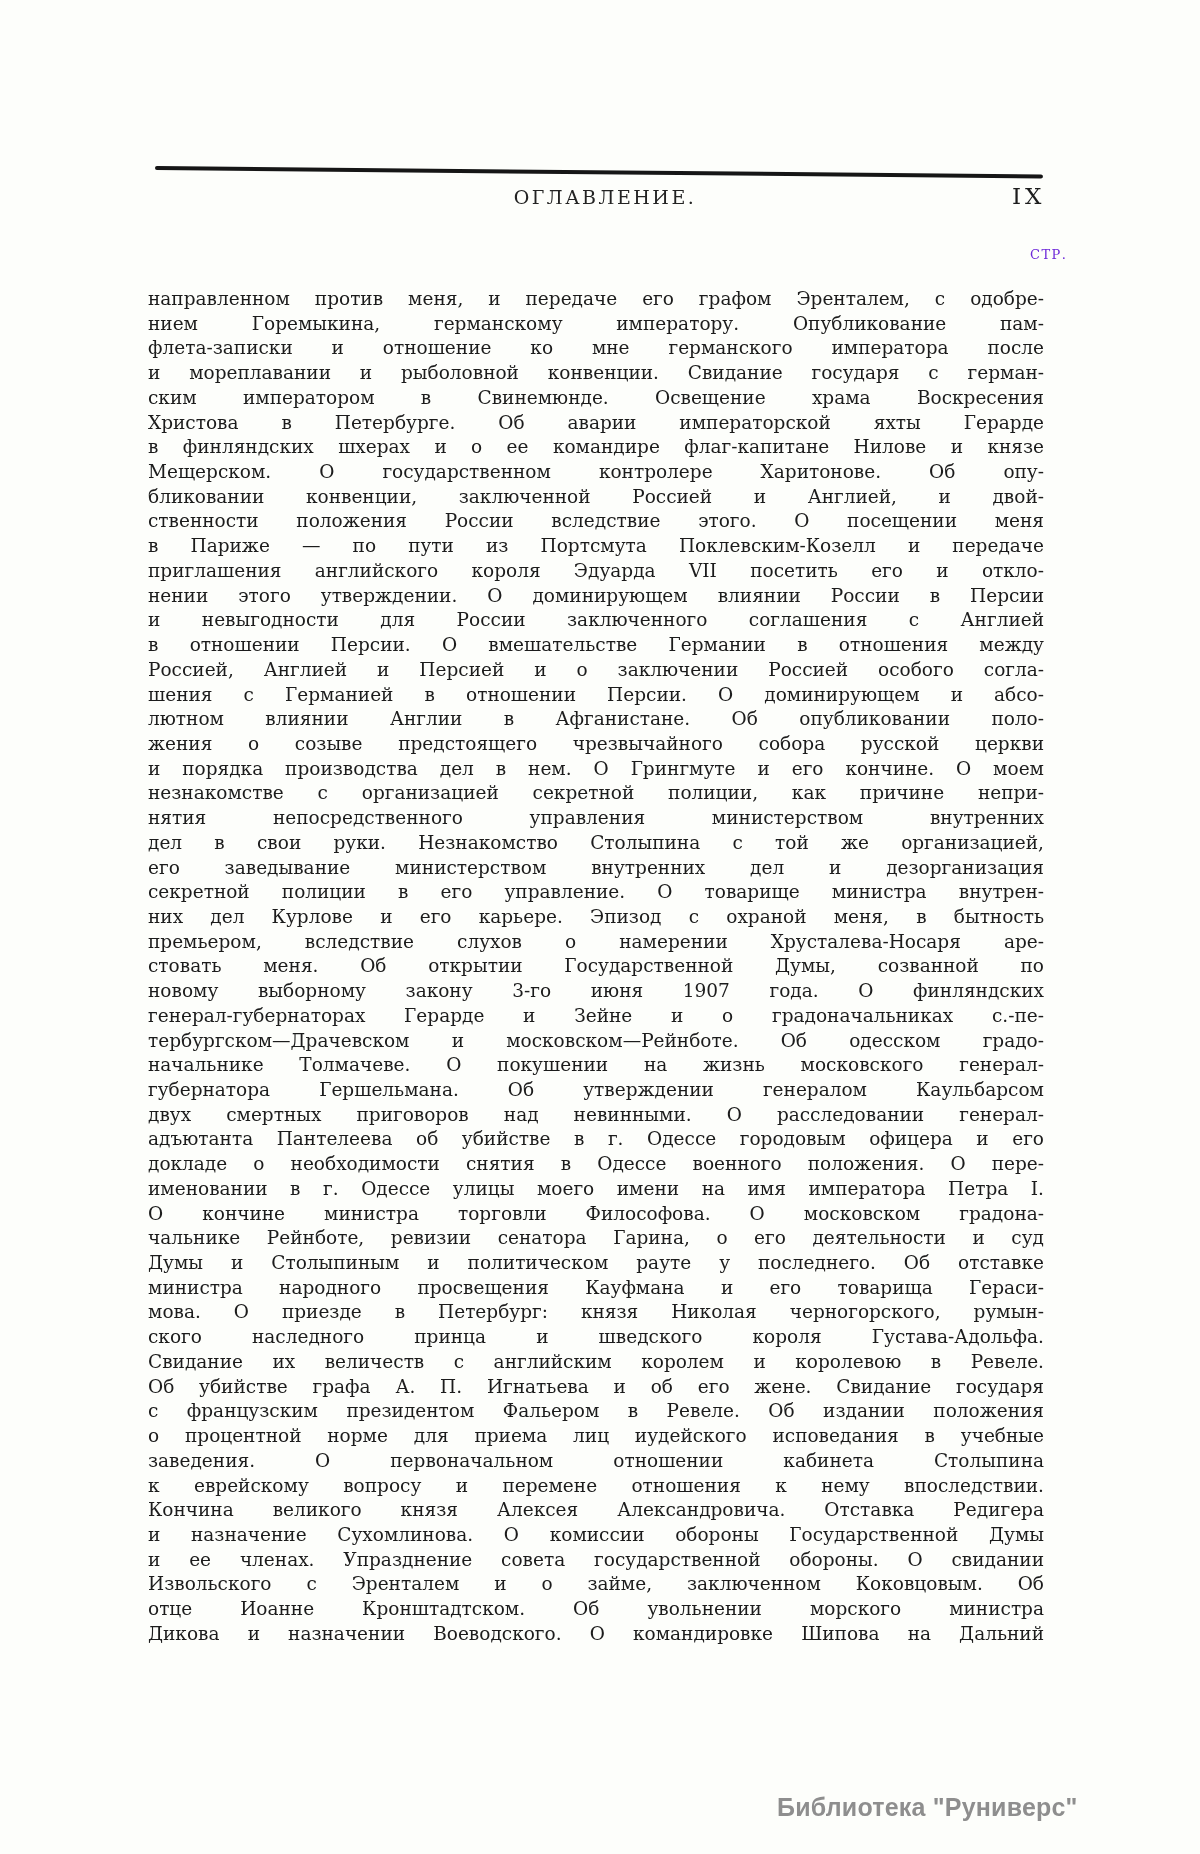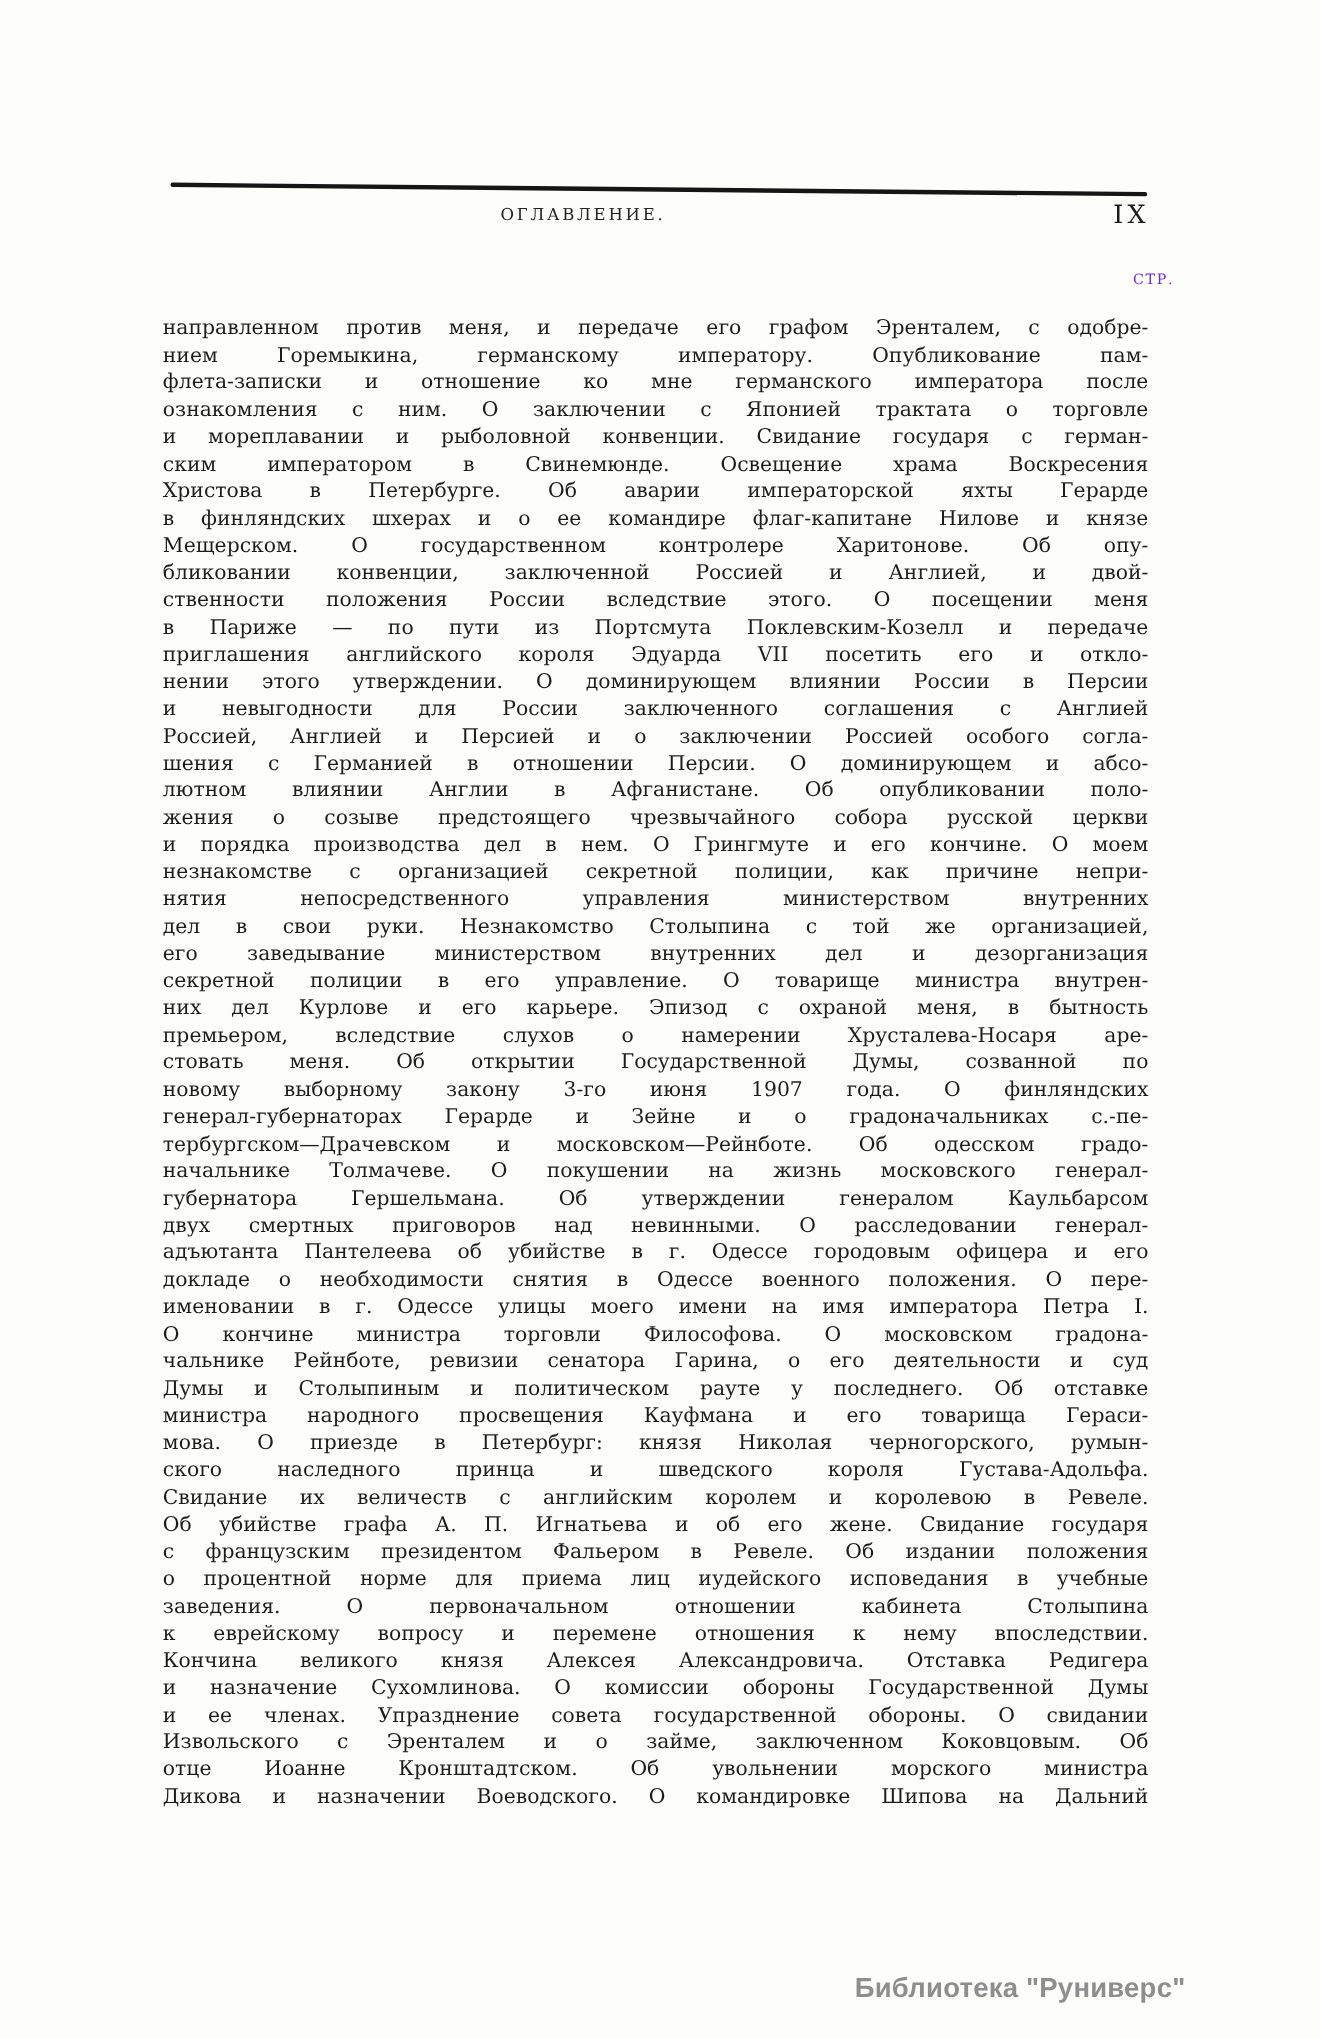--- a/index.html
+++ b/index.html
@@ -27,21 +27,22 @@
     background: #161616;
     transform: rotate(0.55deg);
     transform-origin: left center;
     border-radius: 2px;
   }
   .toc-title {
     position: absolute;
     left: 455px;
     top: 186px;
     width: 300px;
-    font-size: 15px;
+    text-align: center;
+    font-size: 19px;
     letter-spacing: 2.5px;
     color: #232323;
   }
   .page-number {
     position: absolute;
     left: 1012px;
     top: 183px;
     font-size: 23px;
     letter-spacing: 4px;
     color: #1d1d1d;
@@ -90,32 +91,32 @@
   <div class="toc-title">ОГЛАВЛЕНИЕ.</div>
 
   <div class="page-number">IX</div>
 
   <div class="column-label">СТР.</div>
 
   <div class="toc-text">
       <div class="line">направленном против меня, и передаче его графом Эренталем, с одобре-</div>
       <div class="line">нием Горемыкина, германскому императору. Опубликование пам-</div>
       <div class="line">флета-записки и отношение ко мне германского императора после</div>
-      <div class="line">ознакомления с ним. О заключении с Японией трактата о торговле</div>
       <div class="line">и мореплавании и рыболовной конвенции. Свидание государя с герман-</div>
       <div class="line">ским императором в Свинемюнде. Освещение храма Воскресения</div>
       <div class="line">Христова в Петербурге. Об аварии императорской яхты Герарде</div>
       <div class="line">в финляндских шхерах и о ее командире флаг-капитане Нилове и князе</div>
       <div class="line">Мещерском. О государственном контролере Харитонове. Об опу-</div>
       <div class="line">бликовании конвенции, заключенной Россией и Англией, и двой-</div>
       <div class="line">ственности положения России вследствие этого. О посещении меня</div>
       <div class="line">в Париже — по пути из Портсмута Поклевским-Козелл и передаче</div>
       <div class="line">приглашения английского короля Эдуарда VII посетить его и откло-</div>
       <div class="line">нении этого утверждении. О доминирующем влиянии России в Персии</div>
       <div class="line">и невыгодности для России заключенного соглашения с Англией</div>
+      <div class="line">в отношении Персии. О вмешательстве Германии в отношения между</div>
       <div class="line">Россией, Англией и Персией и о заключении Россией особого согла-</div>
       <div class="line">шения с Германией в отношении Персии. О доминирующем и абсо-</div>
       <div class="line">лютном влиянии Англии в Афганистане. Об опубликовании поло-</div>
       <div class="line">жения о созыве предстоящего чрезвычайного собора русской церкви</div>
       <div class="line">и порядка производства дел в нем. О Грингмуте и его кончине. О моем</div>
       <div class="line">незнакомстве с организацией секретной полиции, как причине непри-</div>
       <div class="line">нятия непосредственного управления министерством внутренних</div>
       <div class="line">дел в свои руки. Незнакомство Столыпина с той же организацией,</div>
       <div class="line">его заведывание министерством внутренних дел и дезорганизация</div>
       <div class="line">секретной полиции в его управление. О товарище министра внутрен-</div>

